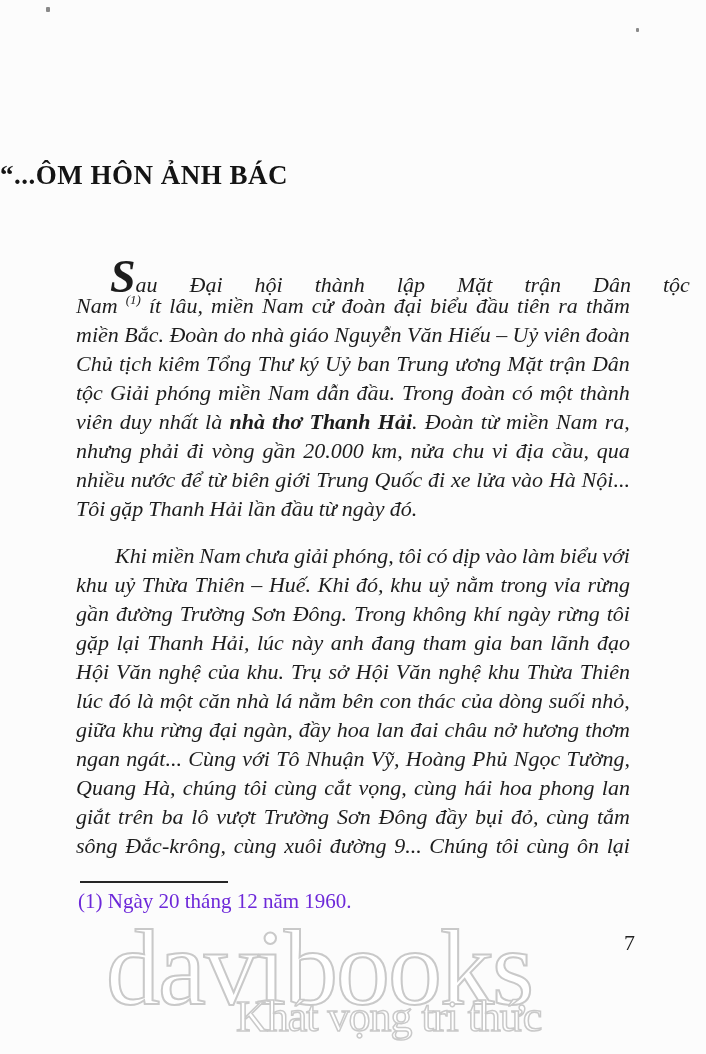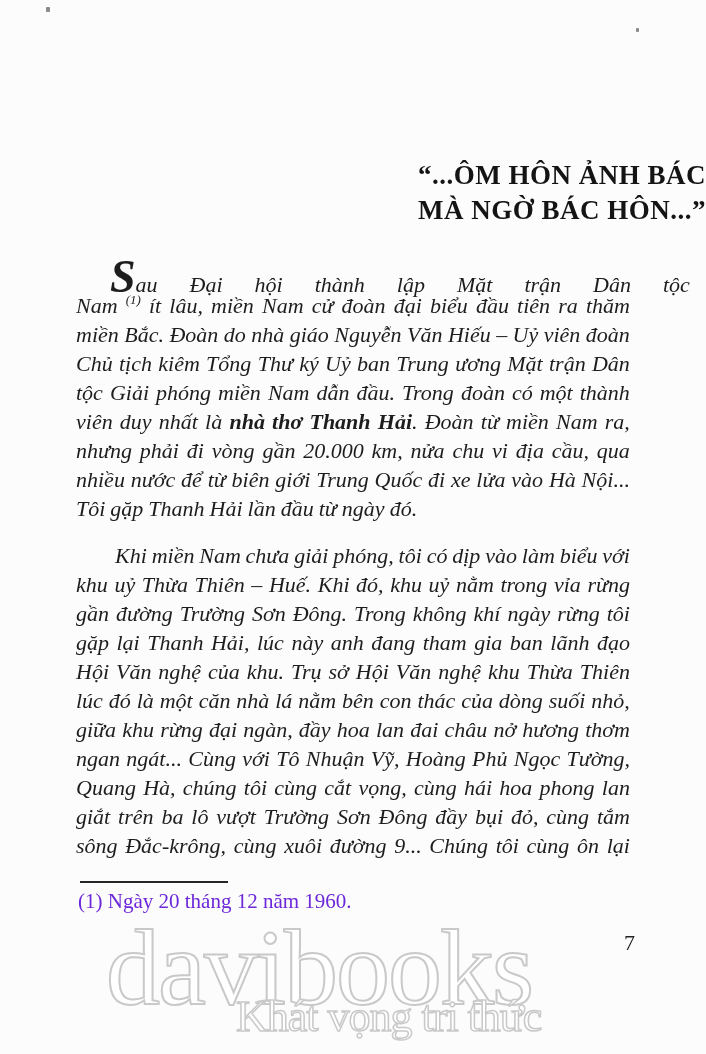--- a/index.html
+++ b/index.html
@@ -17,21 +17,21 @@
     border-radius: 1px;
   }
   .speck.s1 { left: 46px; top: 7px; width: 4px; height: 5px; }
   .speck.s2 { left: 636px; top: 28px; width: 3px; height: 4px; }
 
   .title {
     position: absolute;
     top: 158px;
     left: 0;
     width: 706px;
-    text-align: right;
+    text-align: left;
     font-weight: bold;
     font-size: 27px;
     line-height: 35px;
     letter-spacing: 0.5px;
     color: #141414;
   }
 
   .body-text {
     position: absolute;
     left: 76px;
@@ -107,21 +107,20 @@
 </head>
 <body>
 
 <div class="page">
 
   <div class="speck s1"></div>
   <div class="speck s2"></div>
 
   <div class="title">
     <div>“...ÔM HÔN ẢNH BÁC</div>
-    <div>MÀ NGỜ BÁC HÔN...”</div>
   </div>
 
   <div class="body-text">
       <div class="paragraph">
         <div class="line" style="padding-left: 34px; gap: 32px;">
           <span class="word"><span class="dropcap">S</span>au</span>
           <span class="word">Đại</span>
           <span class="word">hội</span>
           <span class="word">thành</span>
           <span class="word">lập</span>

